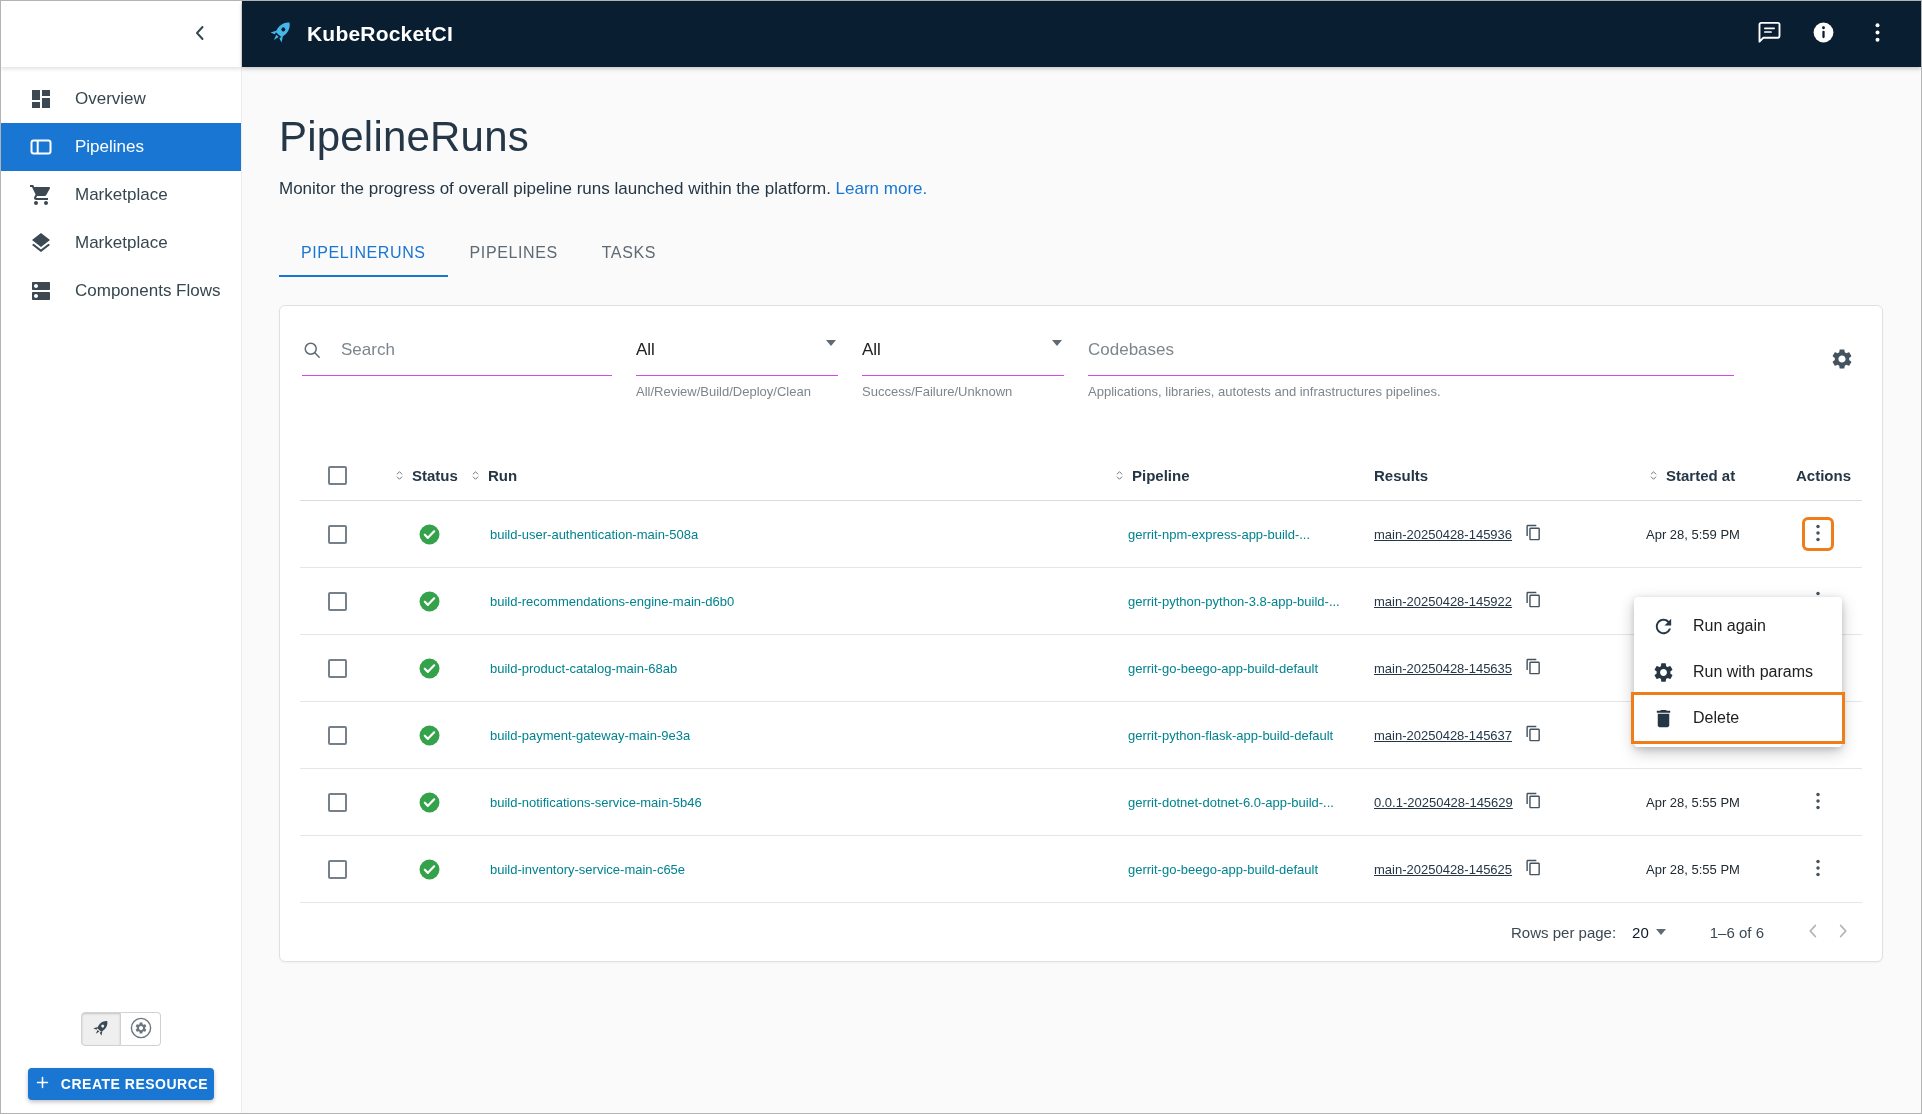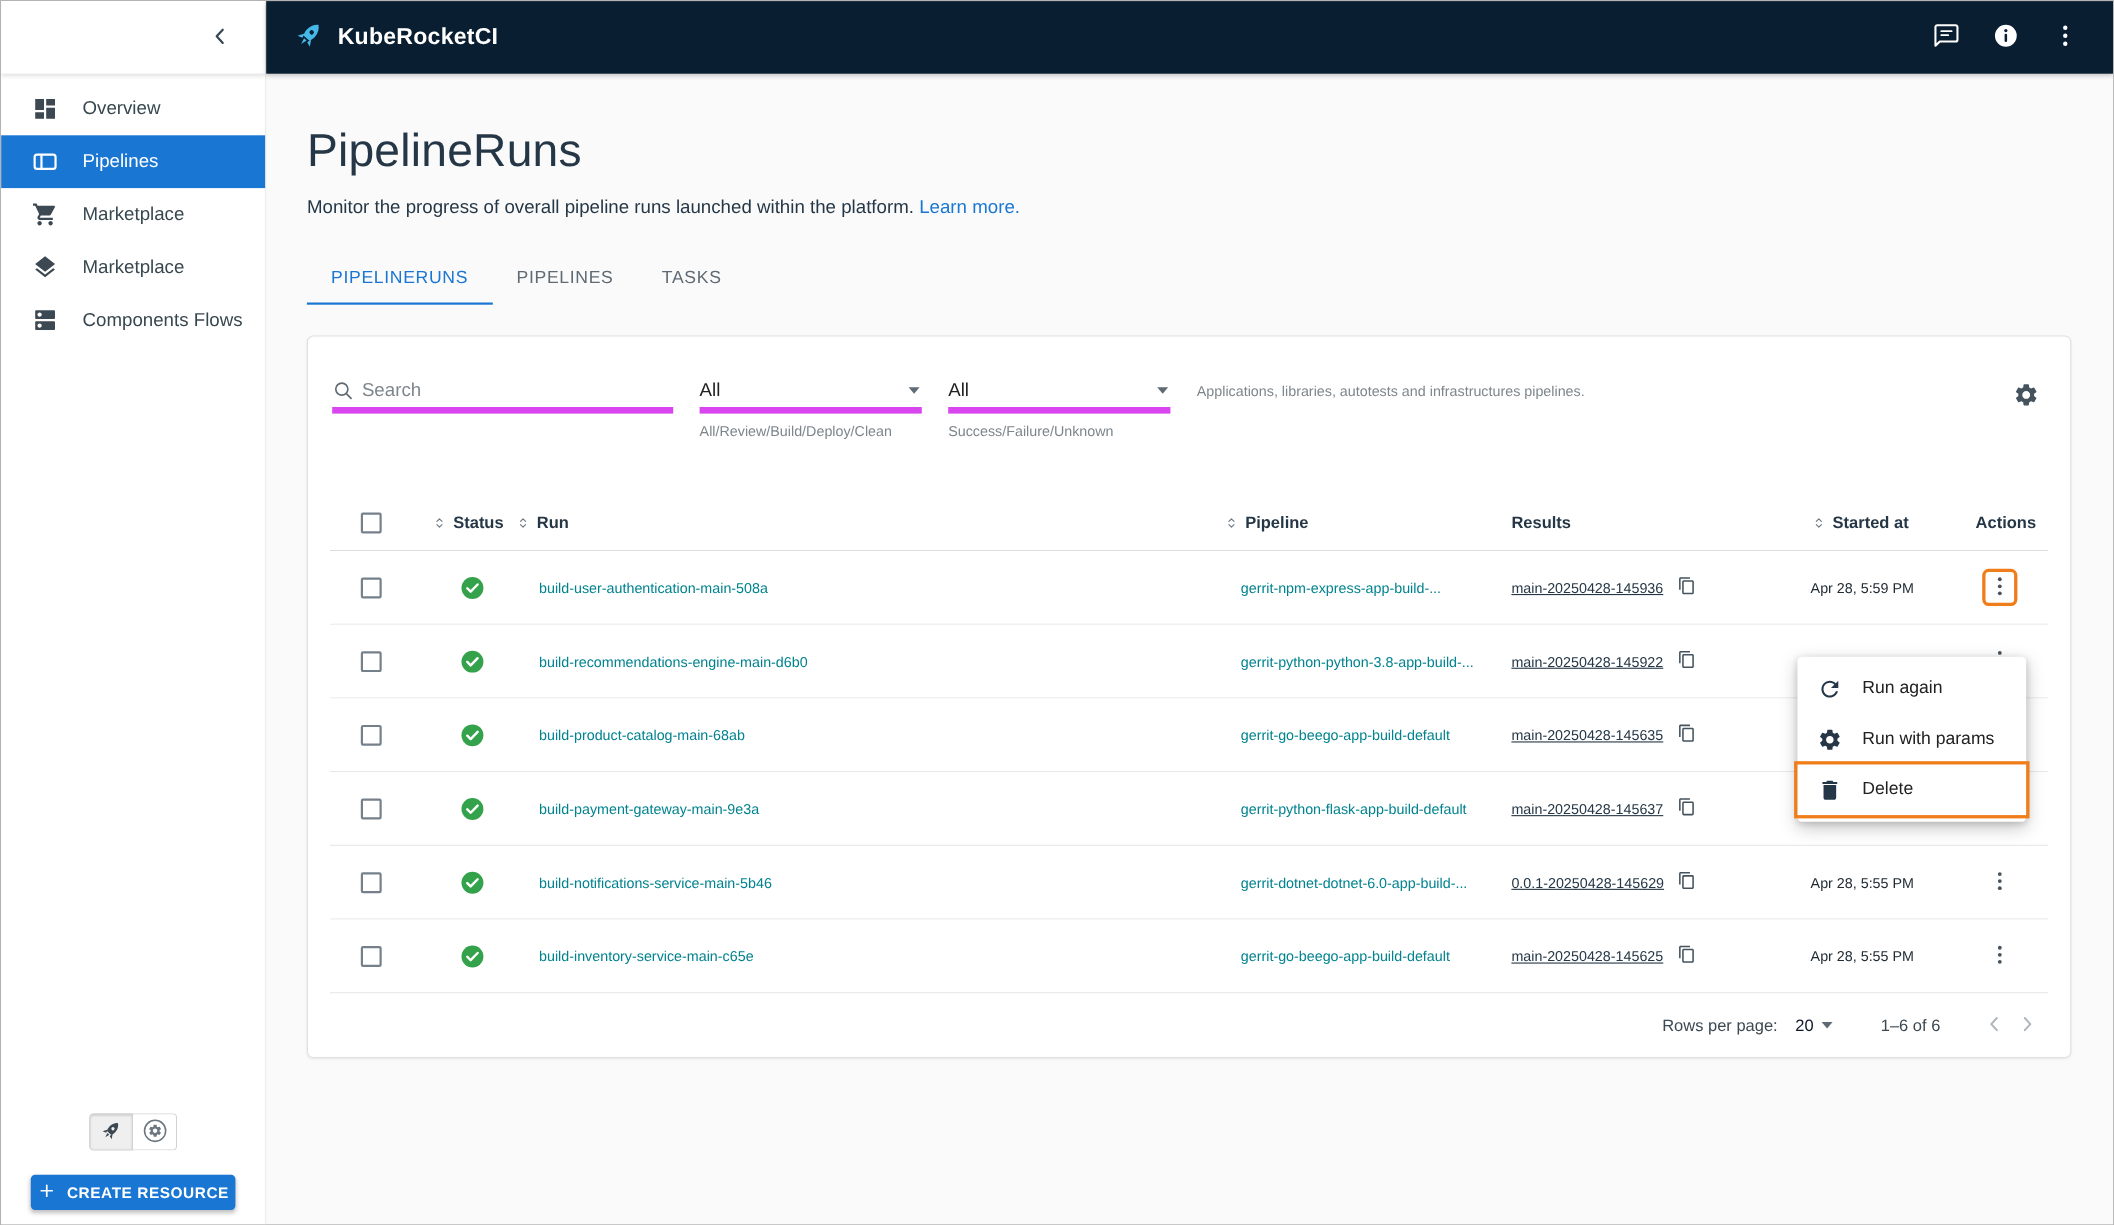--- a/index.html
+++ b/index.html
@@ -38,21 +38,21 @@
 
   .tabs { margin-top:32px; display:flex; }
   .tab { padding:0 22px; height:46px; display:flex; align-items:center; font-size:16px; font-weight:500; letter-spacing:.6px; color:#5f6a74; cursor:pointer; border-bottom:2px solid transparent; }
   .tab.active { color:#1976d2; border-bottom-color:#1976d2; }
 
   .card { margin-top:28px; background:#fff; border:1px solid #e0e0e0; border-radius:6px; box-shadow:0 1px 2px rgba(0,0,0,.04); }
 
   
   .filters { display:flex; align-items:flex-start; padding:34px 22px 0 22px; gap:24px; }
   .field { display:flex; flex-direction:column; }
-  .field .control { display:flex; align-items:center; height:36px; border-bottom:6px solid #d946ef; gap:7px; }
+  .field .control { display:flex; align-items:flex-start; height:36px; border-bottom:1px solid #d946ef; gap:19px; }
   .field input { border:none; outline:none; font-size:17px; font-family:inherit; color:#212121; width:100%; background:transparent; }
   .field input::placeholder { color:#7d868c; opacity:1; }
   .helper { margin-top:8px; font-size:13px; color:#7d868c; }
   .f-search { width:310px; }
   .f-select { width:202px; cursor:pointer; }
   .sel-value { font-size:17px; color:#212121; flex:1; }
   .caret { width:0; height:0; border-left:5.5px solid transparent; border-right:5.5px solid transparent; border-top:6px solid #5f6a74; margin-right:2px; }
   .f-codebases { width:646px; }
   .filters-gear { margin-left:auto; margin-top:2px; }
   .icon-btn { background:none; border:none; cursor:pointer; color:#44535e; width:36px; height:36px; display:flex; align-items:center; justify-content:center; border-radius:50%; }
@@ -310,20 +310,23 @@
 
           <div class="field f-select">
             <div class="control">
               <span class="sel-value">All</span>
               <span class="caret"></span>
             </div>
             <div class="helper">Success/Failure/Unknown</div>
           </div>
 
           <div class="field f-codebases">
+            <div class="control">
+              <input type="text" placeholder="Codebases" style="">
+            </div>
             <div class="helper">Applications, libraries, autotests and infrastructures pipelines.</div>
           </div>
 
           <div class="filters-gear">
             <button class="icon-btn">
               <span><svg width="24" height="24">
                     <use href="#i-gear"></use>
                   </svg></span>
             </button>
           </div>

